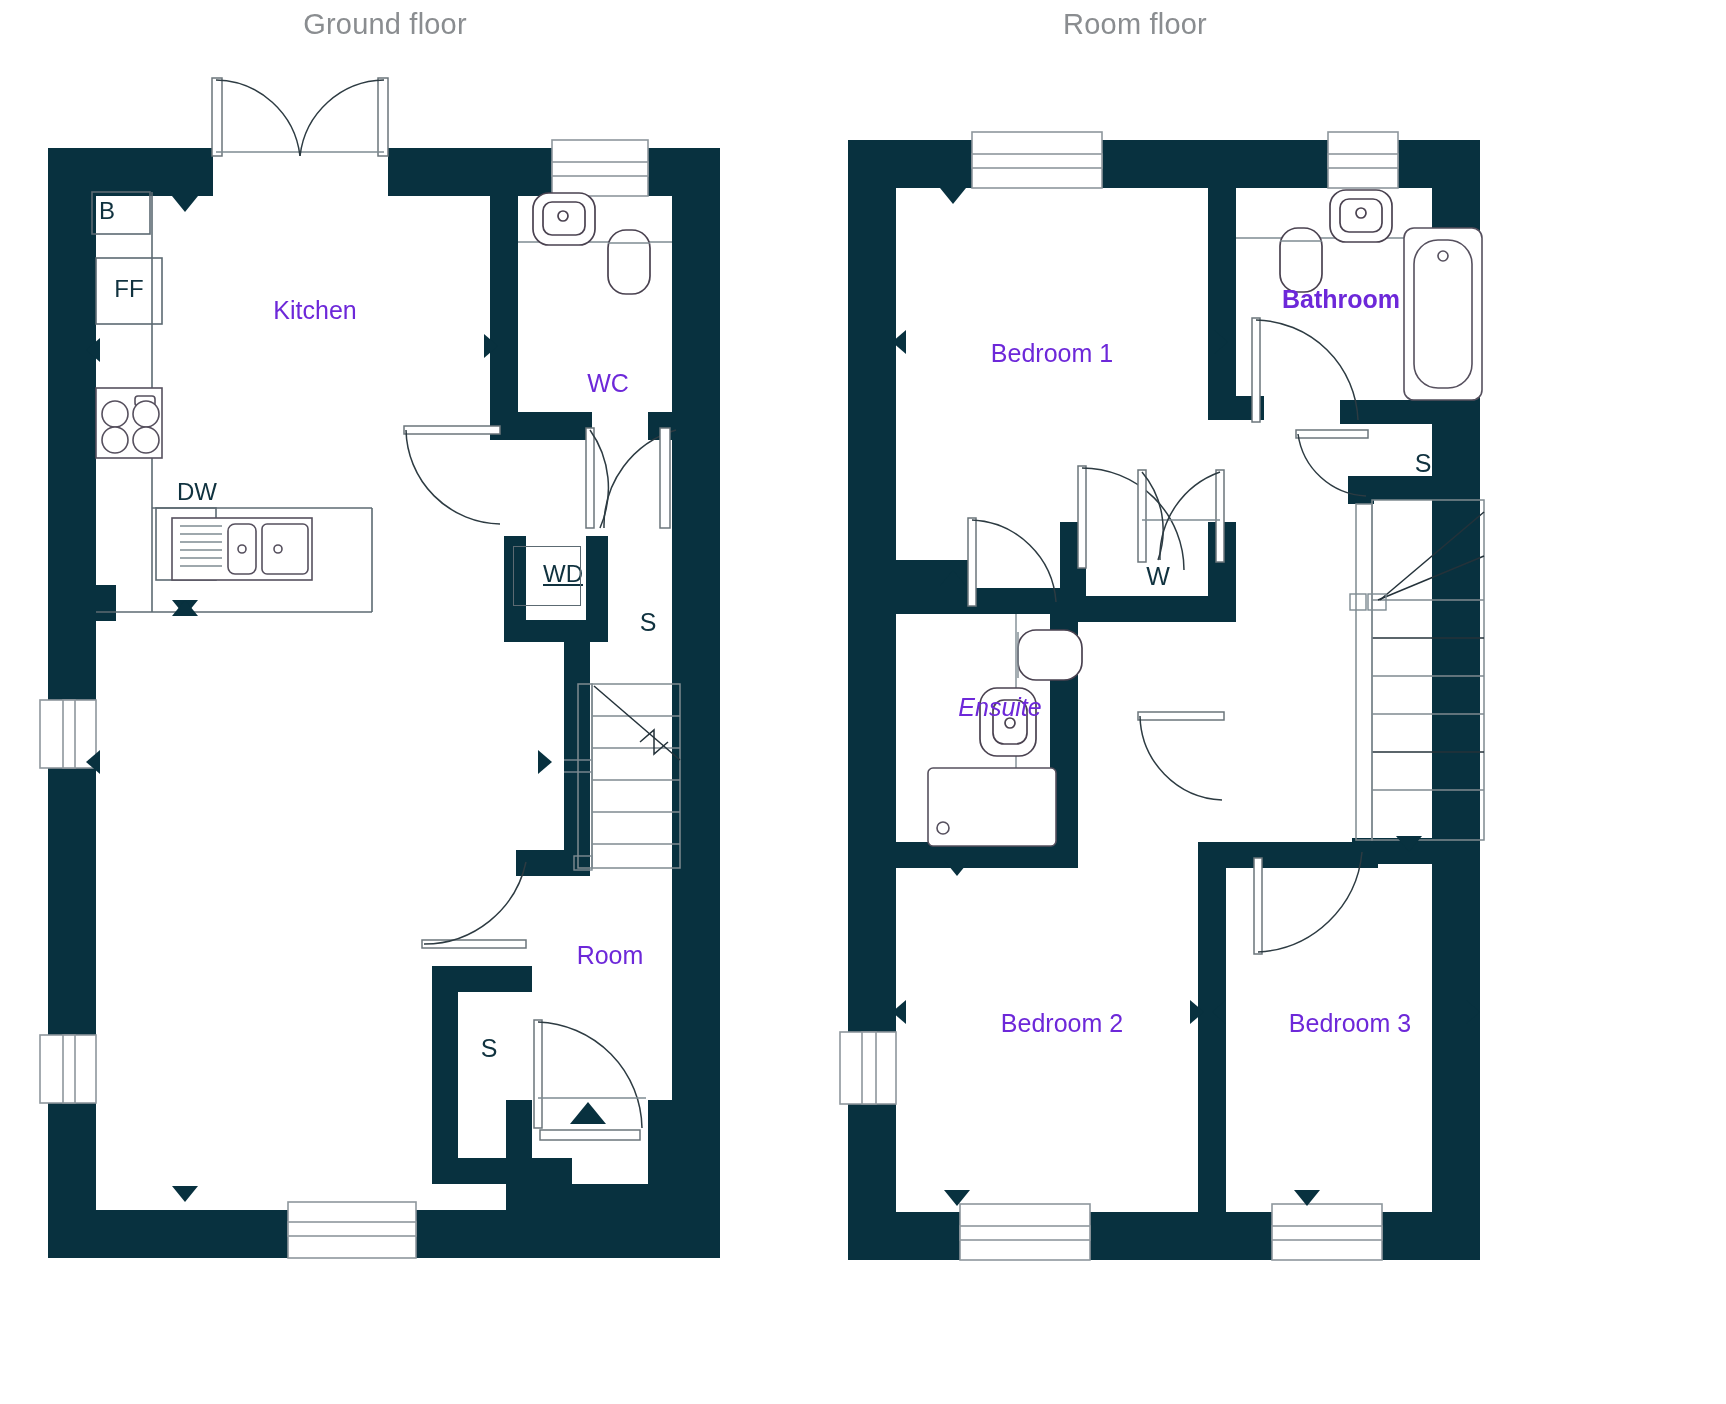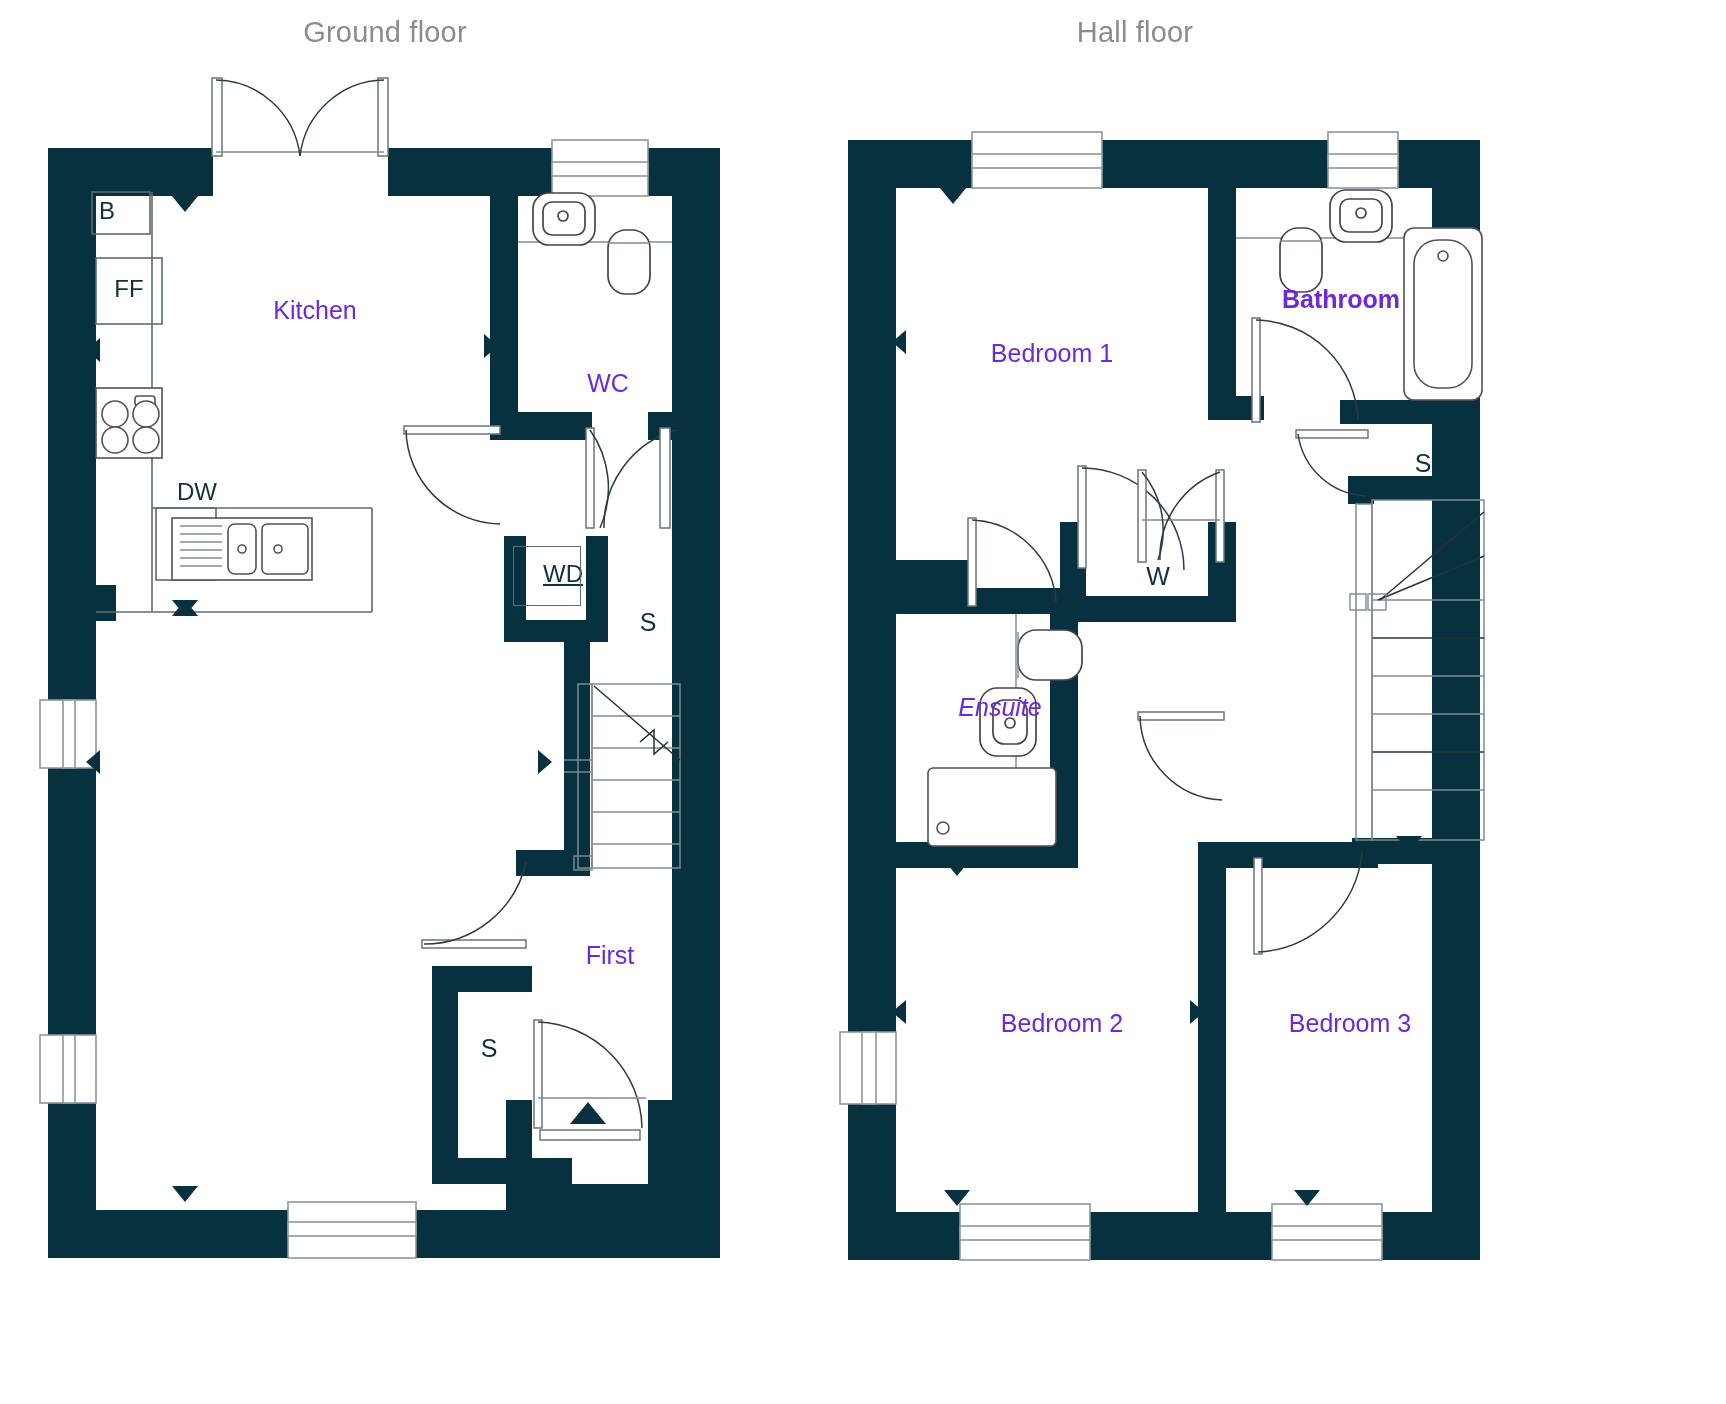--- a/index.html
+++ b/index.html
@@ -1,20 +1,20 @@
 <!DOCTYPE html>
 <html><head>
 <meta charset="utf-8">
 <style>
   html,body{margin:0;padding:0;background:#ffffff;}
   body{width:1726px;height:1404px;font-family:"Liberation Sans",sans-serif;overflow:hidden;}
   #stage{position:relative;width:1726px;height:1404px;background:#fff;}
   .floor-title{
     position:absolute;text-align:center;font-size:29px;color:#8a8d90;
-    font-family:"Liberation Sans",sans-serif;letter-spacing:.2px;margin-top:8px;
+    font-family:"Liberation Sans",sans-serif;letter-spacing:.2px;
   }
   #t-ground{left:150px;top:8px;width:470px;}
   #t-first{left:900px;top:8px;width:470px;}
   svg.plan{position:absolute;top:0;left:0;}
   .wall{fill:#08313f;}
   .thin{fill:none;stroke:#5c6a72;stroke-width:1.6;}
   .thin2{fill:none;stroke:#7e8b92;stroke-width:1.4;}
   .fixture{fill:#ffffff;stroke:#4a4250;stroke-width:1.7;}
   .fixture2{fill:#ffffff;stroke:#56505e;stroke-width:1.6;}
   .swing{fill:none;stroke:#2d3b42;stroke-width:1.5;}
@@ -33,21 +33,21 @@
     position:absolute;color:#10323f;font-size:24px;
     font-family:"Liberation Sans",sans-serif;text-align:center;
   }
 </style>
 </head>
 <body>
 
 <div id="stage">
 
   <div class="floor-title" id="t-ground">Ground floor</div>
-  <div class="floor-title" id="t-first">Hall floor</div>
+  <div class="floor-title" id="t-first">Room floor</div>
 
   <svg class="plan" id="svg-ground" width="863" height="1404">
 
     <g>
 
       <rect class="wall" x="48" y="148" width="48" height="1110"></rect>
 
       <rect class="wall" x="48" y="148" width="165" height="48"></rect>
 
       <rect class="wall" x="388" y="148" width="165" height="48"></rect>
@@ -196,21 +196,21 @@
       <polygon class="arrow" points="100,750 100,774 86,762"></polygon>
       <polygon class="arrow" points="172,1186 198,1186 185,1202"></polygon>
       <polygon class="arrow" points="484,334 484,358 498,346"></polygon>
       <polygon class="arrow" points="538,750 538,774 552,762"></polygon>
       <polygon class="arrow" points="570,1124 606,1124 588,1102"></polygon>
     </g>
   </svg>
 
   <div class="rlabel" style="left:215px;top:295px;width:200px;">Kitchen</div>
   <div class="rlabel" style="left:558px;top:325px;width:100px;margin-top:43px;">WC</div>
-  <div class="rlabel" style="left:560px;top:940px;width:100px;">First</div>
+  <div class="rlabel" style="left:560px;top:940px;width:100px;">Room</div>
   <div class="slabel" style="left:628px;top:608px;width:40px;">S</div>
   <div class="slabel" style="left:469px;top:1034px;width:40px;">S</div>
 
   <div class="boxlabel" style="left:87px;top:197px;width:40px;">B</div>
   <div class="boxlabel" style="left:97px;top:275px;width:64px;">FF</div>
   <div class="boxlabel" style="left:162px;top:478px;width:70px;">DW</div>
   <div class="boxlabel" style="left:526px;top:560px;width:74px;text-decoration:underline;">WD</div>
 
   <div style="position:absolute;left:513px;top:546px;width:66px;height:58px;border:1.5px solid #5c6a72;"></div>
 

